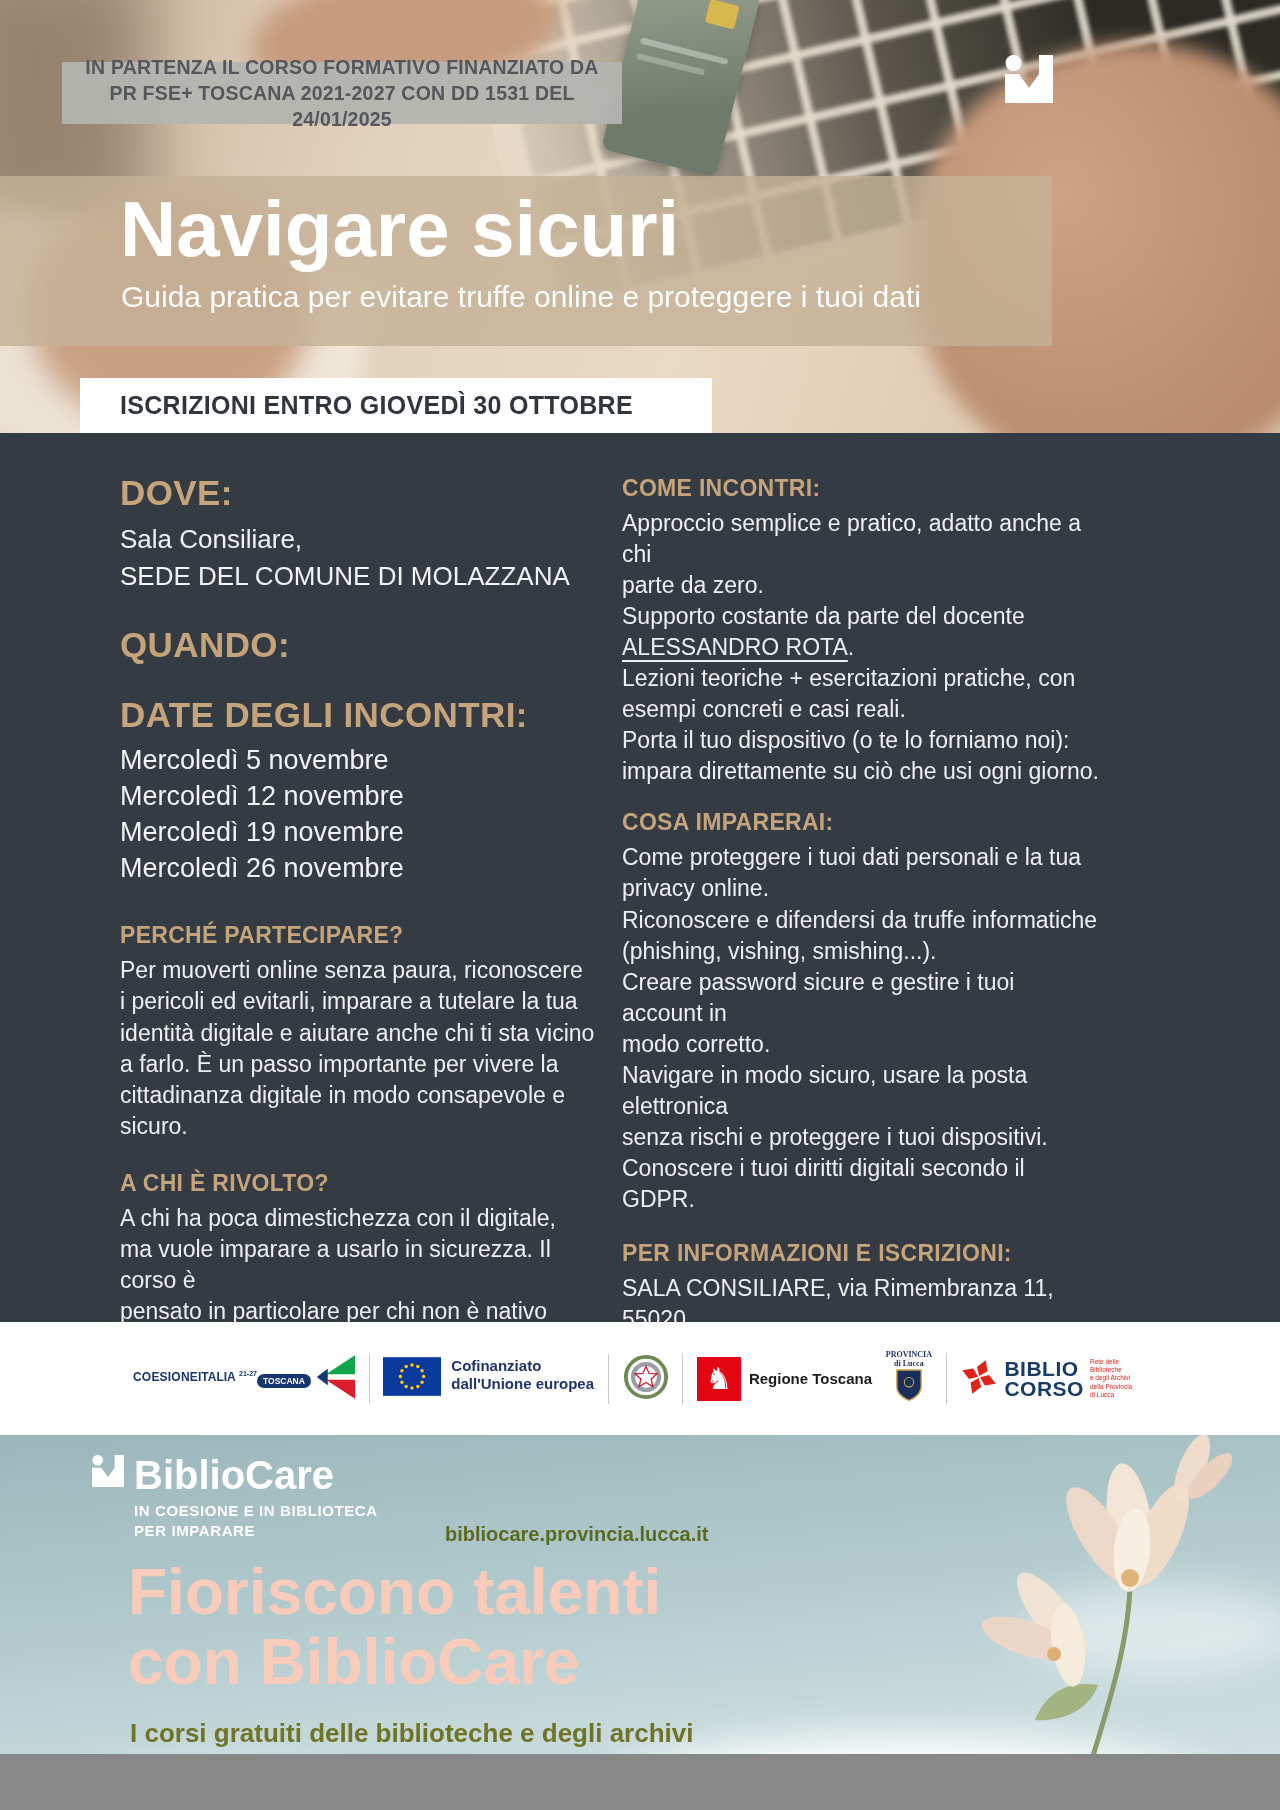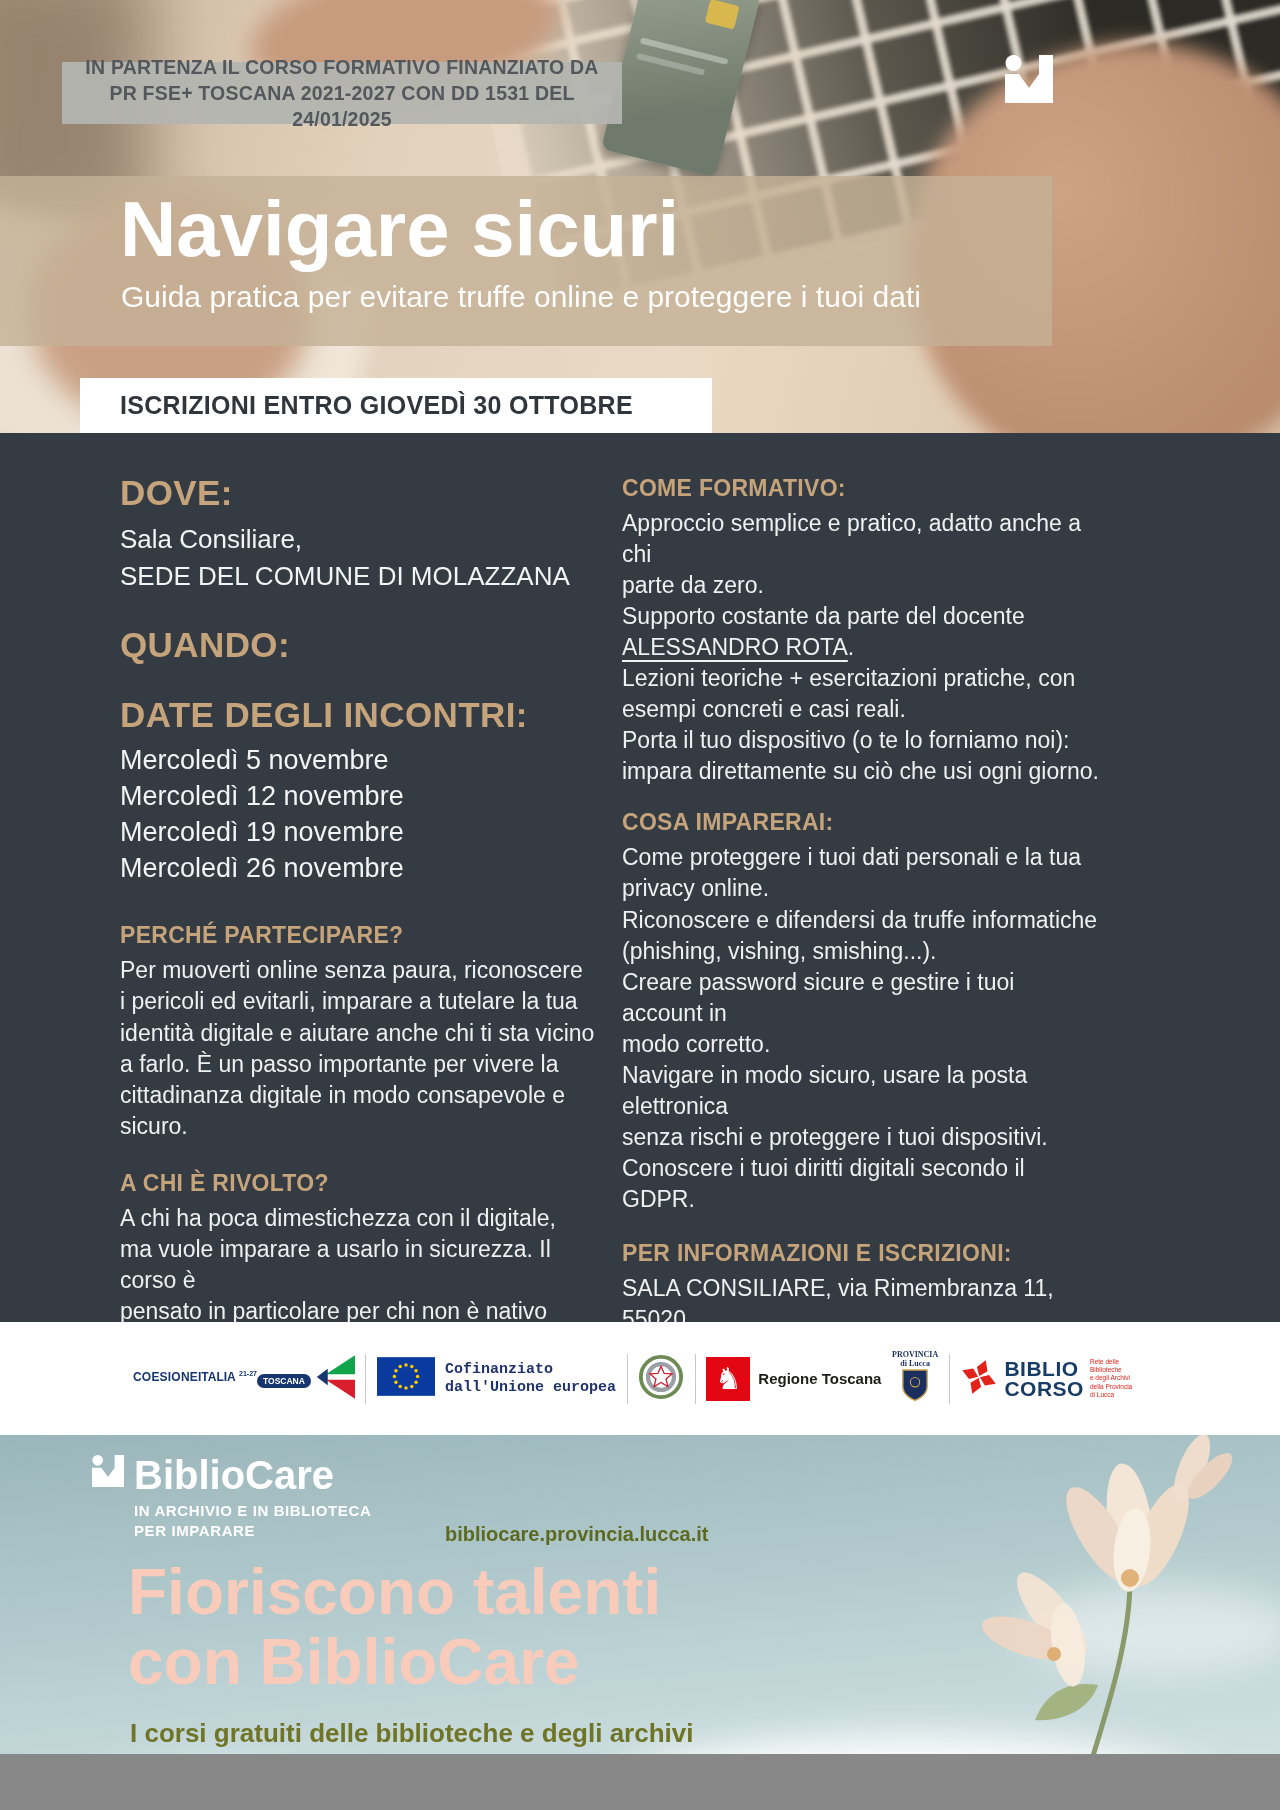--- a/index.html
+++ b/index.html
@@ -67,21 +67,21 @@
     display:flex; align-items:center; justify-content:space-between; padding:0 128px 0 133px; box-sizing:border-box; }
   .sep { width:1px; height:50px; background:#c9c9c9; }
   .lg { display:flex; align-items:center; }
   .coesione { display:flex; align-items:center; gap:4px; }
   .coesione .txt { display:flex; flex-direction:row; }
   .coesione .l1 { font-size:12px; font-weight:800; color:#17356e; letter-spacing:.2px; }
   .coesione .l2 { font-size:12px; font-weight:800; color:#17356e; }
   .coesione .l2 sup { font-size:7px; }
   .coesione .badge { margin-top:4px; background:#17356e; color:#fff; font-size:8.5px; font-weight:700;
     padding:2px 6px; border-radius:7px; width:max-content; }
-  .eu { display:flex; align-items:center; gap:10px;font-family:Liberation Mono, monospace; }
+  .eu { display:flex; align-items:flex-start; gap:10px; }
   .eu .label { font-size:15px; font-weight:700; color:#20346b; line-height:1.2; }
   .regione { display:flex; align-items:center; gap:8px; }
   .regione .box { width:44px; height:44px; background:#e30613; display:flex; align-items:center; justify-content:center; }
   .regione .horse { color:#ffffff; font-size:30px; line-height:1; }
   .regione .label { font-size:15px; font-weight:700; color:#1d1d1b; }
   .prov { display:flex; flex-direction:column; align-items:center; }
   .prov .cap { font-size:8px; font-weight:700; color:#1b2f5e; font-family:"Liberation Serif", serif; line-height:1.1; text-align:center; }
   .biblio { display:flex; align-items:center; gap:6px; }
   .biblio .name { line-height:.95; font-weight:800; color:#173c66; font-size:21px; letter-spacing:.5px; }
   .biblio .tag { font-size:6.5px; color:#e2231a; line-height:1.25; width:62px; }
@@ -172,21 +172,21 @@
         <p class="t-body pre">A chi ha poca dimestichezza con il digitale,
 ma vuole imparare a usarlo in sicurezza. Il corso è
 pensato in particolare per chi non è nativo digitale
 o ha una formazione base, ma vuole sentirsi più
 autonomo e protetto online.</p>
       </div>
     </div>
 
     <div class="col-right">
       <div class="mb-come">
-        <h3 class="h-sml">COME FORMATIVO:</h3>
+        <h3 class="h-sml">COME INCONTRI:</h3>
         <p class="t-body"><span class="pre">Approccio semplice e pratico, adatto anche a chi
 parte da zero.
 Supporto costante da parte del docente</span><br><span class="u">ALESSANDRO ROTA</span><span>.</span><br><span class="pre">Lezioni teoriche + esercitazioni pratiche, con
 esempi concreti e casi reali.
 Porta il tuo dispositivo (o te lo forniamo noi):
 impara direttamente su ciò che usi ogni giorno.</span></p>
       </div>
       <div class="mb-cosa">
         <h3 class="h-sml">COSA IMPARERAI:</h3>
         <p class="t-body pre">Come proteggere i tuoi dati personali e la tua
@@ -327,21 +327,21 @@
     </div>
     <div class="brand">
       <span>
         <svg viewBox="0 0 48 48" width="32" height="32">
           <circle cx="8.5" cy="8" r="8" fill="#ffffff"></circle>
           <path d="M0 19 H14 L24 33 L34 19 V0 H48 V48 H0 Z" fill="#ffffff"></path>
         </svg>
       </span>
       <div>
         <div class="name">BiblioCare</div>
-        <div class="subs pre">IN ARCHIVIO E IN BIBLIOTECA
+        <div class="subs pre">IN COESIONE E IN BIBLIOTECA
 PER IMPARARE</div>
       </div>
     </div>
     <div class="url">bibliocare.provincia.lucca.it</div>
     <h2 class="headline pre">Fioriscono talenti
 con BiblioCare</h2>
     <p class="subtext pre">I corsi gratuiti delle biblioteche e degli archivi
 di BiblioLucca fanno crescere le tue competenze</p>
   </div>
 

